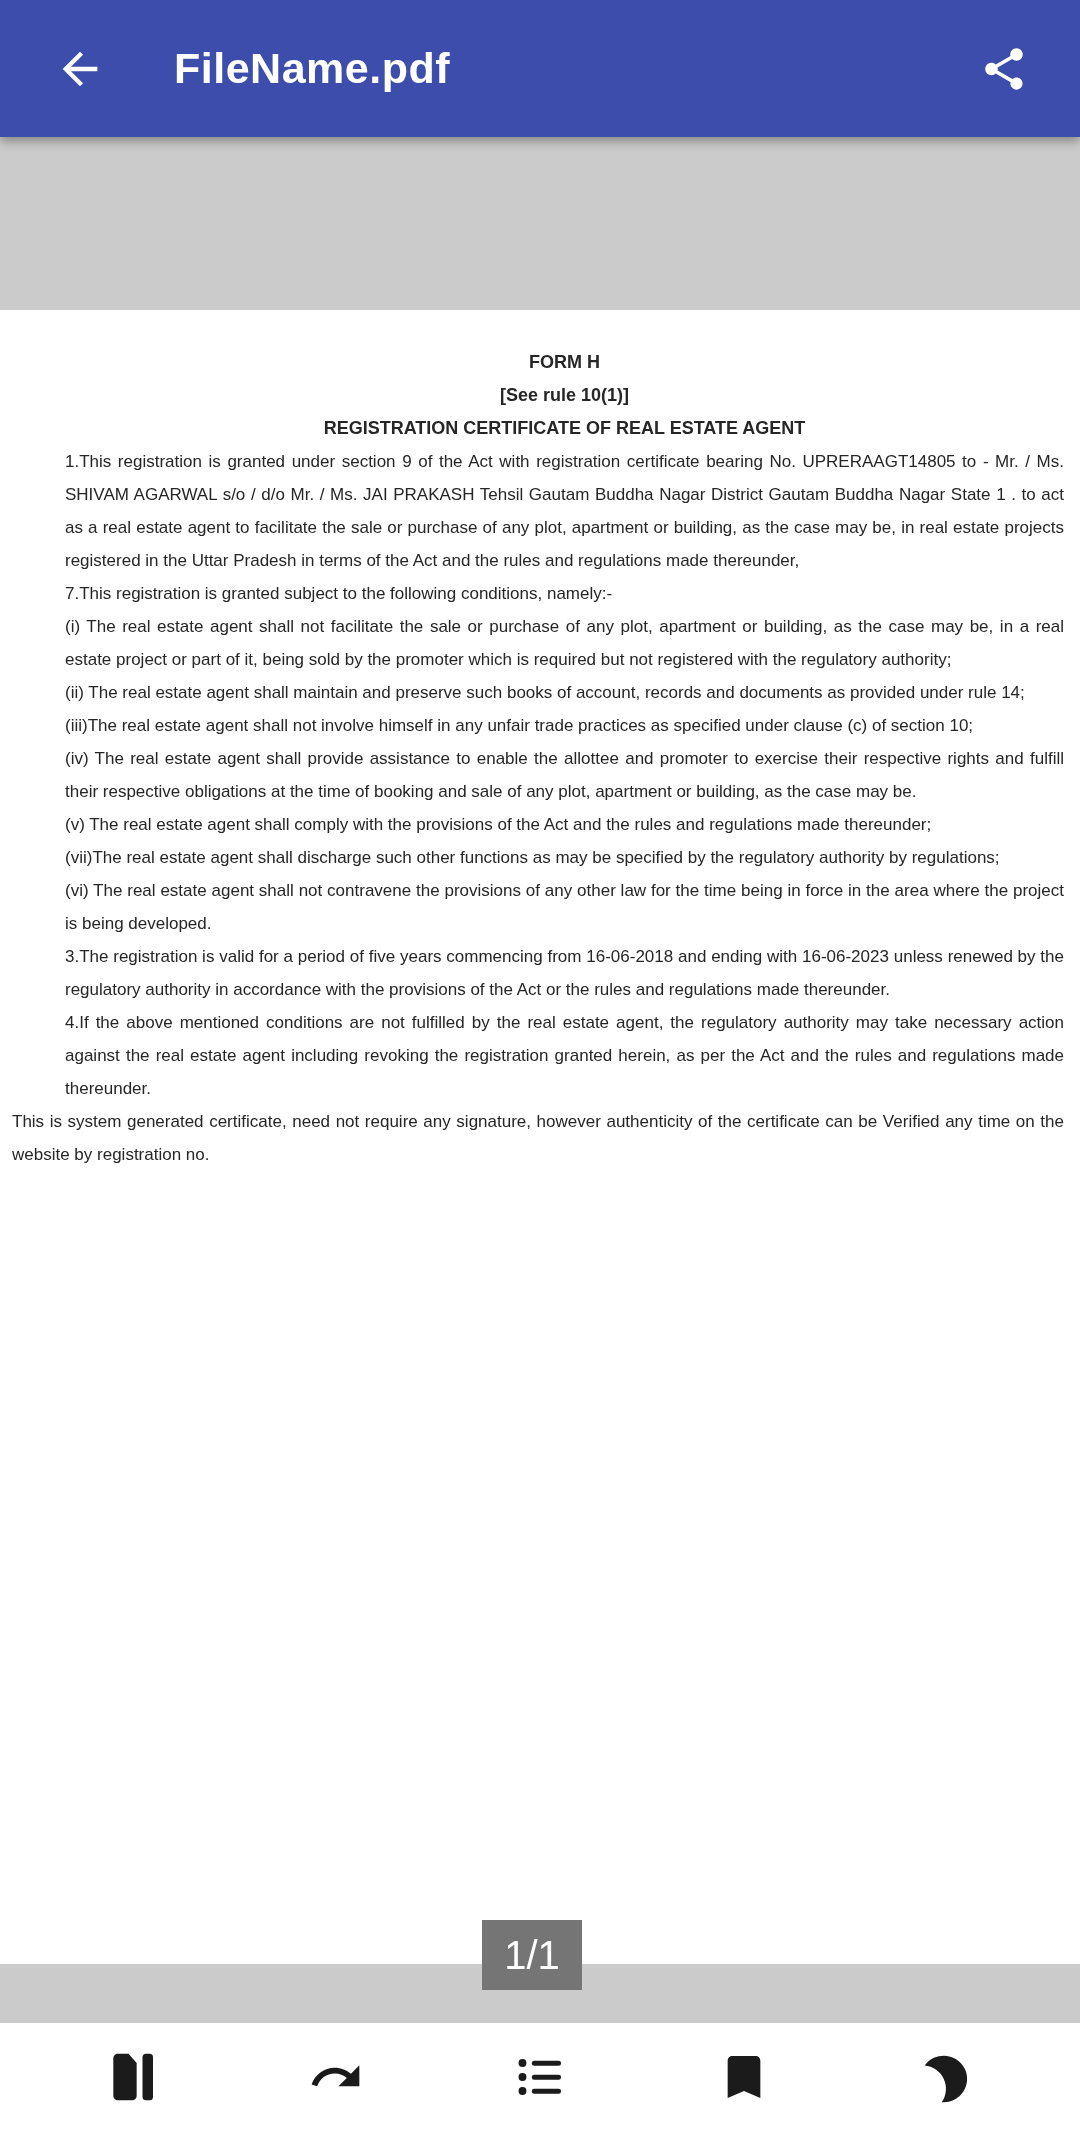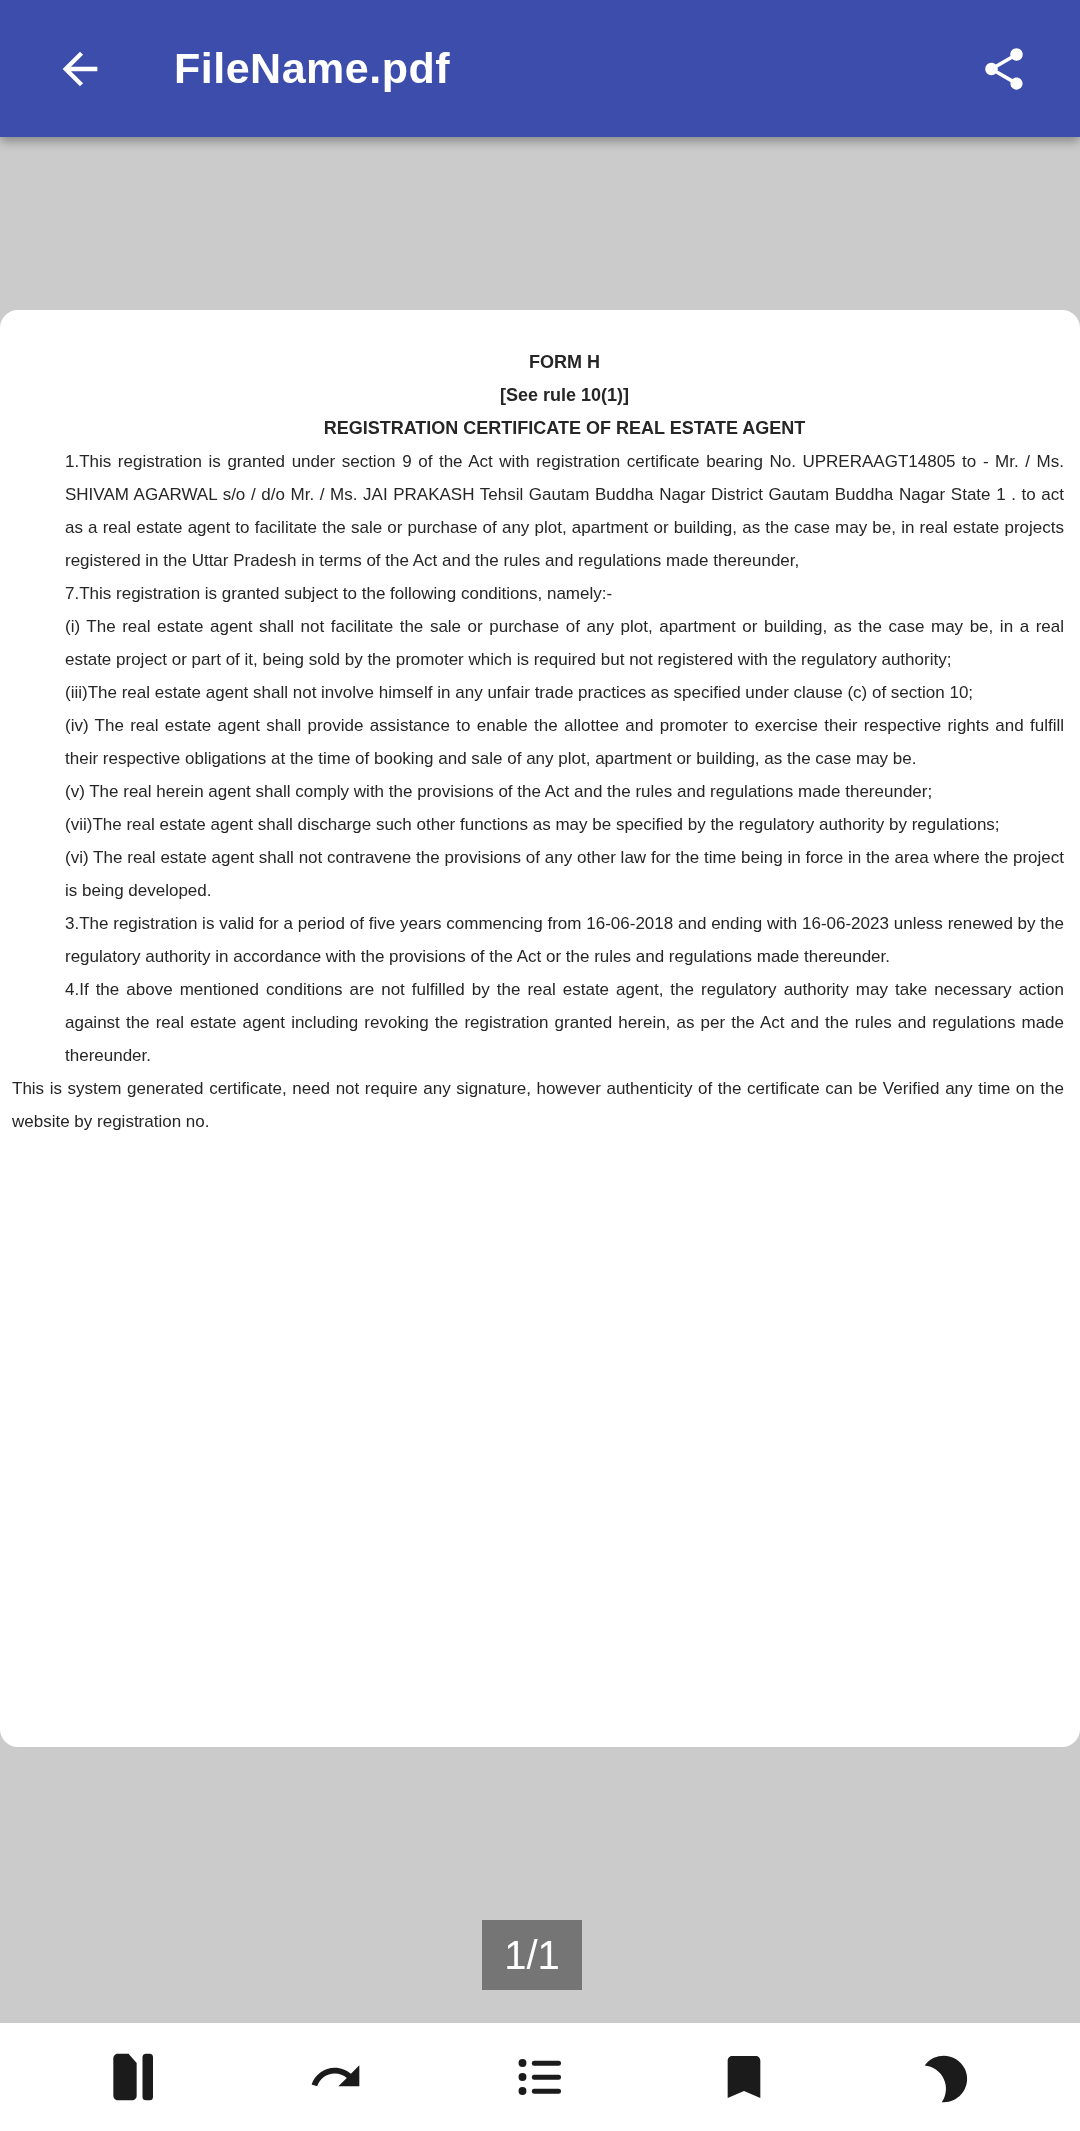--- a/index.html
+++ b/index.html
@@ -44,25 +44,24 @@
   .appbar-spacer { flex: 1; }
 
   
   .viewer {
     position: absolute; top: 137px; left: 0;
     width: 1080px; height: 1994px;
     background: #cbcbcb;
   }
   .pdf-page {
     position: absolute; top: 173px; left: 0;
-    width: 1080px; height: 1437px;
+    width: 1080px; height: 1654px;
     background: #ffffff;
     padding: 36px 16px 0 12px;
     color: #262626;
-    border-radius: 18px;
   }
   .doc-head {
     text-align: center;
     font-weight: bold;
     font-size: 18px;
     line-height: 33px;
     margin: 0 0 0 53px;
   }
   .doc-body p {
     margin: 0 0 0 53px;
@@ -128,23 +127,24 @@
   <main class="viewer">
 
     <section class="pdf-page">
       <h1 class="doc-head">FORM H</h1>
       <h2 class="doc-head">[See rule 10(1)]</h2>
       <h3 class="doc-head">REGISTRATION CERTIFICATE OF REAL ESTATE AGENT</h3>
       <div class="doc-body">
         <p>1.This registration is granted under section 9 of the Act with registration certificate bearing No. UPRERAAGT14805 to - Mr. / Ms. SHIVAM AGARWAL s/o / d/o Mr. / Ms. JAI PRAKASH Tehsil Gautam Buddha Nagar District Gautam Buddha Nagar State 1 . to act as a real estate agent to facilitate the sale or purchase of any plot, apartment or building, as the case may be, in real estate projects registered in the Uttar Pradesh in terms of the Act and the rules and regulations made thereunder,</p>
         <p>7.This registration is granted subject to the following conditions, namely:-</p>
         <p>(i) The real estate agent shall not facilitate the sale or purchase of any plot, apartment or building, as the case may be, in a real estate project or part of it, being sold by the promoter which is required but not registered with the regulatory authority;</p>
+        <p>(ii) The real estate agent shall maintain and preserve such books of account, records and documents as provided under rule 14;</p>
         <p>(iii)The real estate agent shall not involve himself in any unfair trade practices as specified under clause (c) of section 10;</p>
         <p>(iv) The real estate agent shall provide assistance to enable the allottee and promoter to exercise their respective rights and fulfill their respective obligations at the time of booking and sale of any plot, apartment or building, as the case may be.</p>
-        <p>(v) The real herein agent shall comply with the provisions of the Act and the rules and regulations made thereunder;</p>
+        <p>(v) The real estate agent shall comply with the provisions of the Act and the rules and regulations made thereunder;</p>
         <p>(vii)The real estate agent shall discharge such other functions as may be specified by the regulatory authority by regulations;</p>
         <p>(vi) The real estate agent shall not contravene the provisions of any other law for the time being in force in the area where the project is being developed.</p>
         <p>3.The registration is valid for a period of five years commencing from 16-06-2018 and ending with 16-06-2023 unless renewed by the regulatory authority in accordance with the provisions of the Act or the rules and regulations made thereunder.</p>
         <p>4.If the above mentioned conditions are not fulfilled by the real estate agent, the regulatory authority may take necessary action against the real estate agent including revoking the registration granted herein, as per the Act and the rules and regulations made thereunder.</p>
         <p class="flush">This is system generated certificate, need not require any signature, however authenticity of the certificate can be Verified any time on the website by registration no.</p>
       </div>
     </section>
 
     <div class="page-indicator">1/1</div>
   </main>

